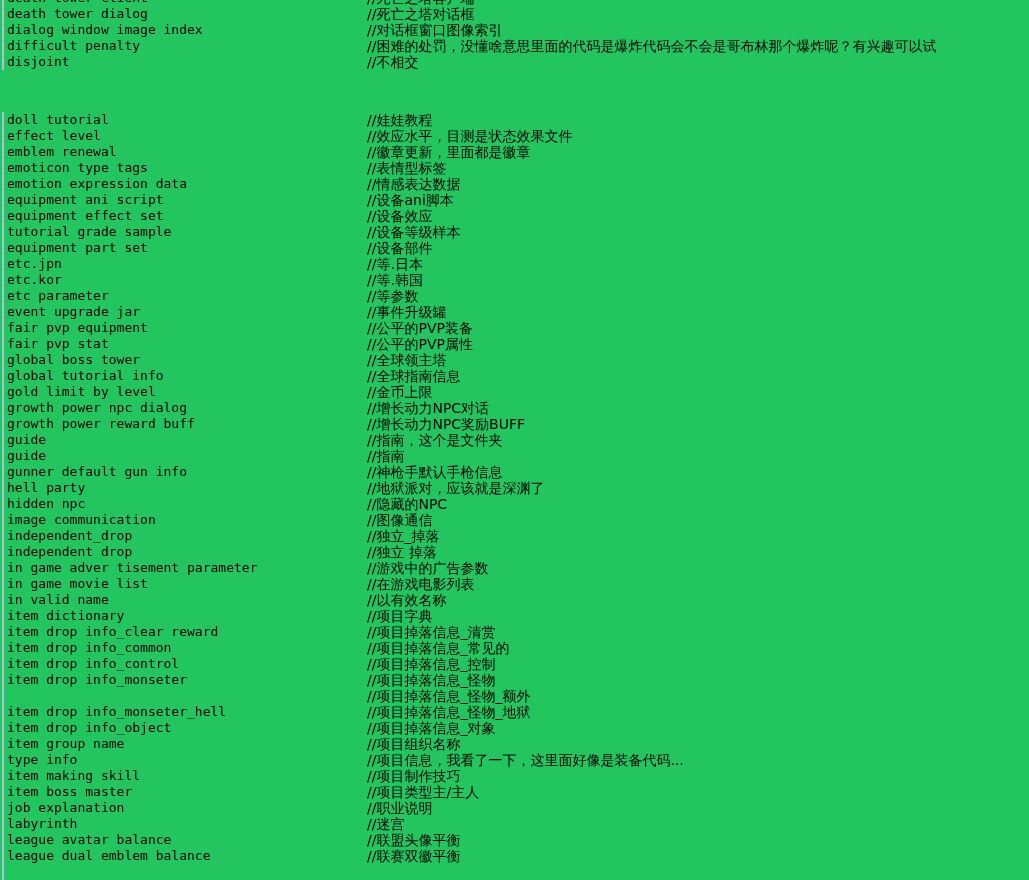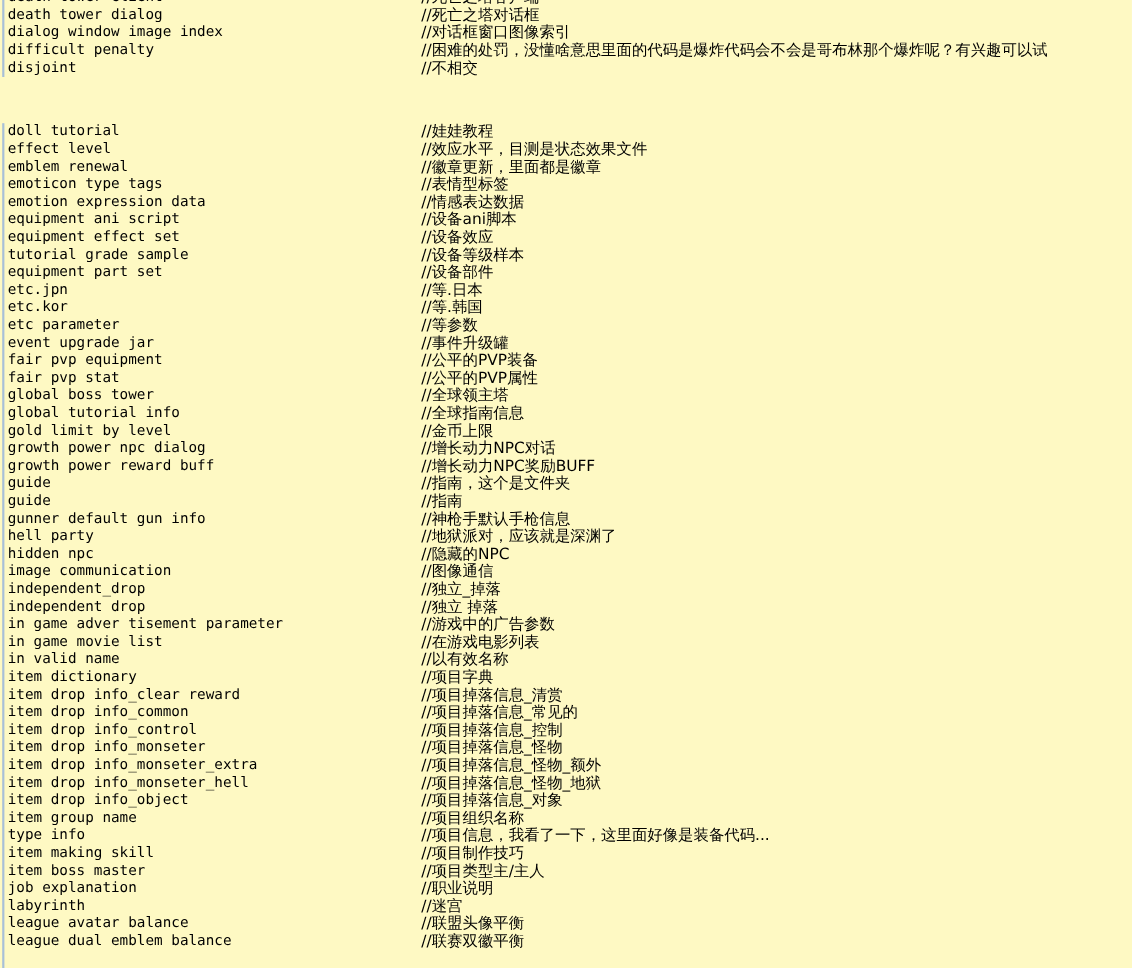--- a/index.html
+++ b/index.html
@@ -13,21 +13,21 @@
     height: 880px;
     overflow: hidden;
     font-family: "DejaVu Sans Mono", "Liberation Mono", monospace;
   }
 
   
   #editor {
     position: relative;
     width: 1029px;
     height: 880px;
-    background: #fef9c3;
+    background: #22c55e;
     overflow: hidden;
   }
 
   
   .guide {
     position: absolute;
     left: 2px;
     width: 2px;
     background: #a8c0d8;
   }
@@ -54,21 +54,21 @@
     top: 0;
     font-family: "DejaVu Sans Mono", "Liberation Mono", monospace;
     font-size: 13px;
     letter-spacing: 0px;
     color: #000000;
     white-space: pre;
   }
 
   .comment {
     position: absolute;
-    left: 383px;
+    left: 367px;
     top: 0;
     font-family: "DejaVu Sans", "Liberation Sans", sans-serif;
     font-size: 14px;
     color: #000000;
     white-space: pre;
   }
 </style>
 </head>
 <body>
 
@@ -113,21 +113,21 @@
       <div class="line"><span class="code">independent_drop</span><span class="comment">//独立_掉落</span></div>
       <div class="line"><span class="code">independent drop</span><span class="comment">//独立 掉落</span></div>
       <div class="line"><span class="code">in game adver tisement parameter</span><span class="comment">//游戏中的广告参数</span></div>
       <div class="line"><span class="code">in game movie list</span><span class="comment">//在游戏电影列表</span></div>
       <div class="line"><span class="code">in valid name</span><span class="comment">//以有效名称</span></div>
       <div class="line"><span class="code">item dictionary</span><span class="comment">//项目字典</span></div>
       <div class="line"><span class="code">item drop info_clear reward</span><span class="comment">//项目掉落信息_清赏</span></div>
       <div class="line"><span class="code">item drop info_common</span><span class="comment">//项目掉落信息_常见的</span></div>
       <div class="line"><span class="code">item drop info_control</span><span class="comment">//项目掉落信息_控制</span></div>
       <div class="line"><span class="code">item drop info_monseter</span><span class="comment">//项目掉落信息_怪物</span></div>
-      <div class="line"><span class="code">item drop info_monseter_extra</span><span class="comment">//项目掉落信息_怪物_额外</span></div>
+      <div class="line"><span class="comment">//项目掉落信息_怪物_额外</span></div>
       <div class="line"><span class="code">item drop info_monseter_hell</span><span class="comment">//项目掉落信息_怪物_地狱</span></div>
       <div class="line"><span class="code">item drop info_object</span><span class="comment">//项目掉落信息_对象</span></div>
       <div class="line"><span class="code">item group name</span><span class="comment">//项目组织名称</span></div>
       <div class="line"><span class="code">type info</span><span class="comment">//项目信息，我看了一下，这里面好像是装备代码...</span></div>
       <div class="line"><span class="code">item making skill</span><span class="comment">//项目制作技巧</span></div>
       <div class="line"><span class="code">item boss master</span><span class="comment">//项目类型主/主人</span></div>
       <div class="line"><span class="code">job explanation</span><span class="comment">//职业说明</span></div>
       <div class="line"><span class="code">labyrinth</span><span class="comment">//迷宫</span></div>
       <div class="line"><span class="code">league avatar balance</span><span class="comment">//联盟头像平衡</span></div>
       <div class="line"><span class="code">league dual emblem balance</span><span class="comment">//联赛双徽平衡</span></div>

